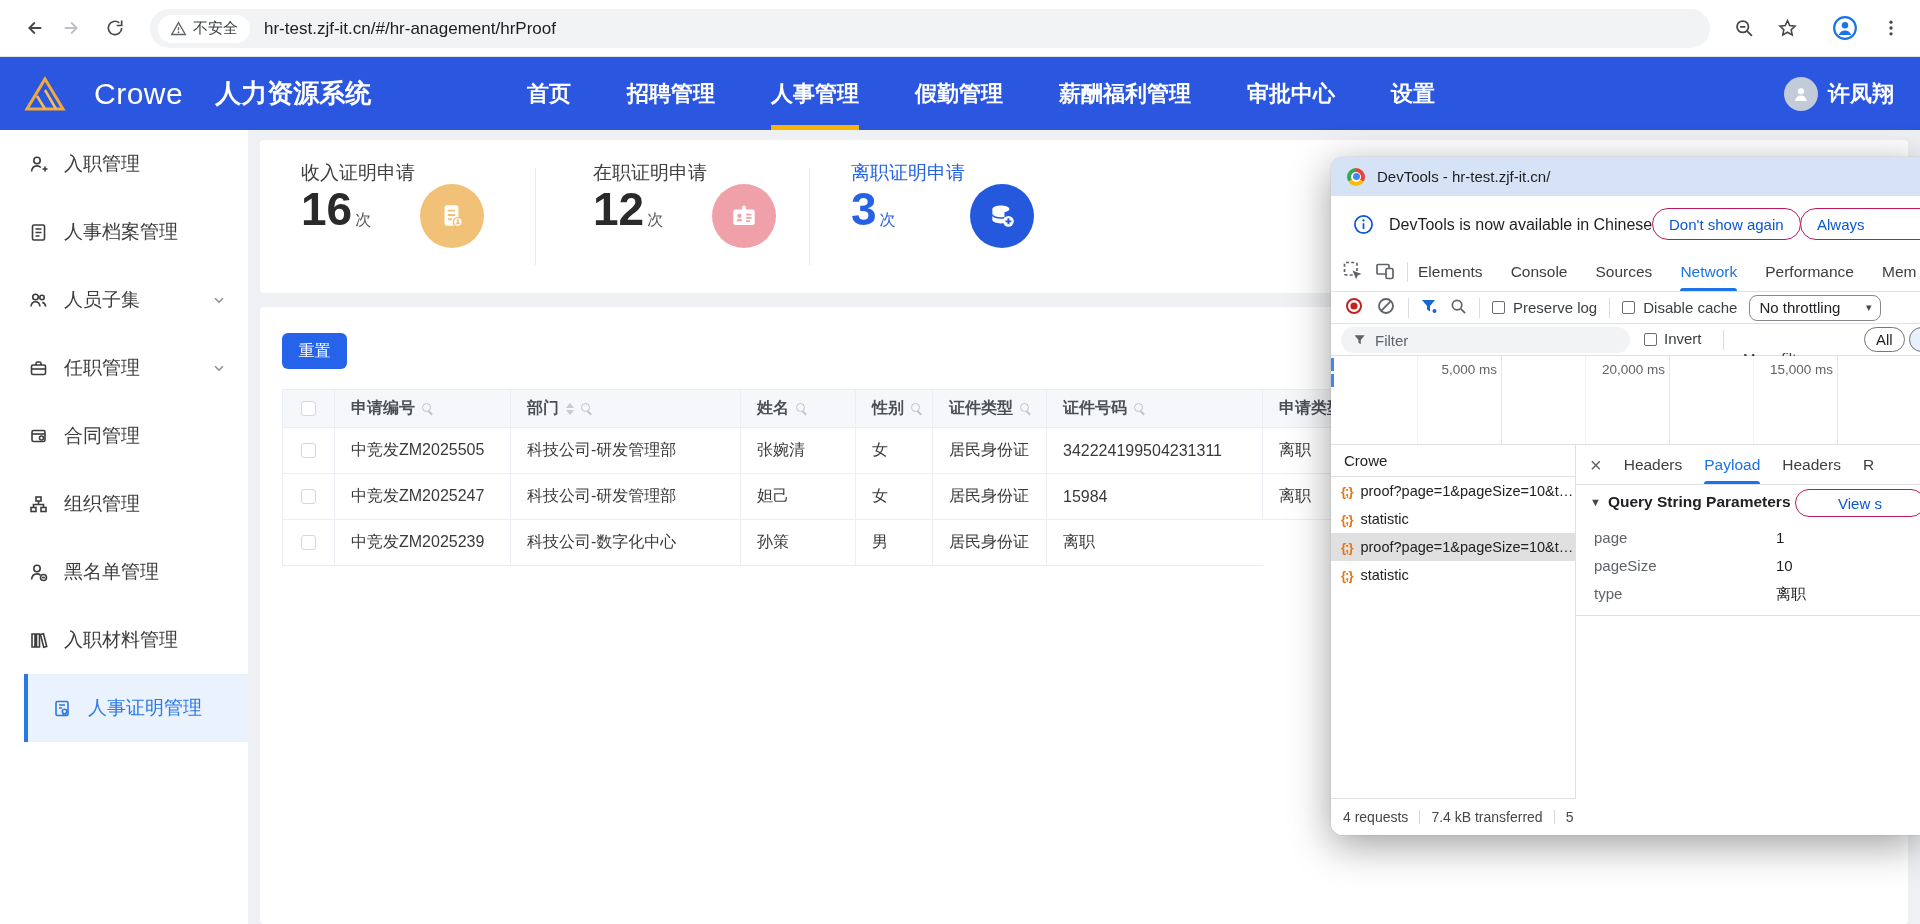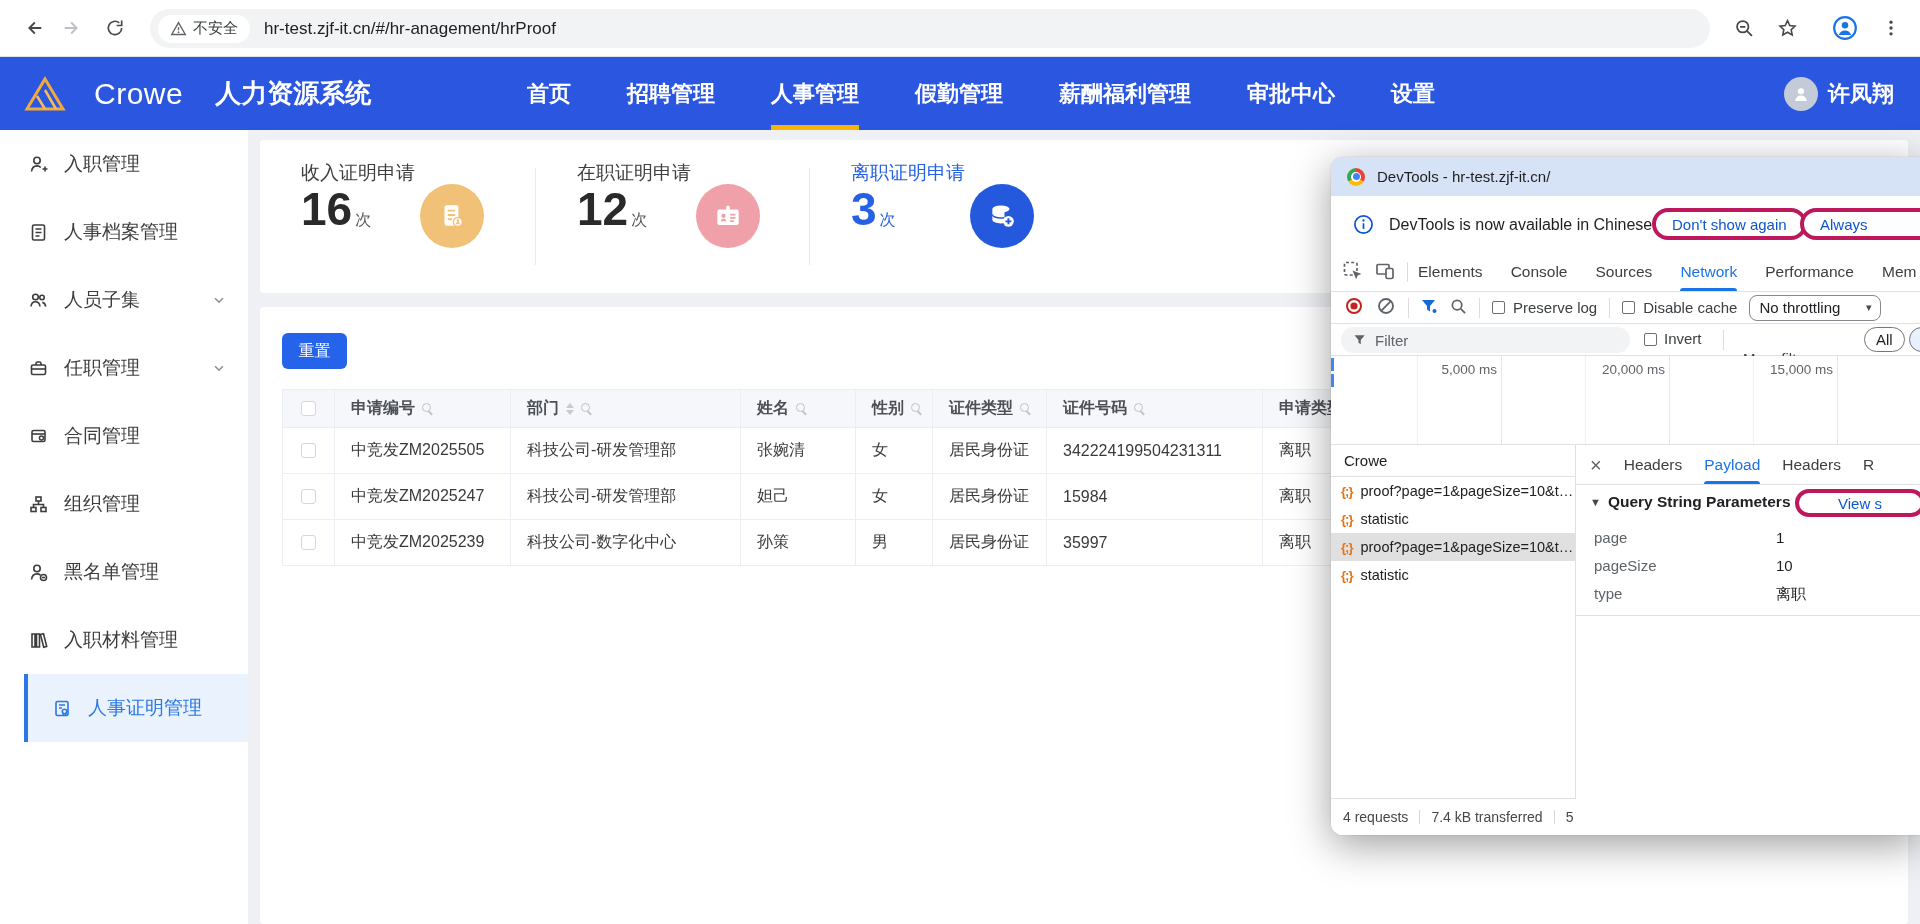--- a/index.html
+++ b/index.html
@@ -61,21 +61,21 @@
   .sort{display:inline-flex;flex-direction:column;gap:2px;margin-left:7px;}
   .sort i{width:0;height:0;border-left:4px solid transparent;border-right:4px solid transparent;}
   .sort .up{border-bottom:5px solid #c6cad1;}
   .sort .dn{border-top:5px solid #c6cad1;}
 
   
   .devtools{position:absolute;left:1331px;top:157px;width:589px;height:678px;background:#fff;border-radius:12px 0 0 12px;box-shadow:0 10px 40px rgba(0,0,0,.38),0 0 1px rgba(0,0,0,.4);z-index:30;overflow:hidden;font-size:15px;color:#202124;}
   .dt-titlebar{position:absolute;left:0;top:0;width:100%;height:39px;background:#d6e2f5;display:flex;align-items:center;gap:12px;padding-left:16px;color:#1f1f1f;font-size:15px;}
   .dt-banner{position:absolute;left:0;top:39px;width:100%;height:57px;background:#fff;display:flex;align-items:center;}
   .dt-banner .msg{position:absolute;left:58px;font-size:16px;color:#1f1f1f;}
-  .pill{display:flex;align-items:center;justify-content:center;height:32px;border:4px solid #be185d;border-radius:16px;color:#0b57d0;font-size:15px;background:#fff;cursor:pointer;padding:0 16px;white-space:nowrap;}
+  .pill{display:flex;align-items:center;justify-content:center;height:32px;border:1px solid #be185d;border-radius:16px;color:#0b57d0;font-size:15px;background:#fff;cursor:pointer;padding:0 16px;white-space:nowrap;}
   .dt-tabs{position:absolute;left:0;top:96px;width:100%;height:39px;border-bottom:1px solid #e0e0e0;display:flex;align-items:center;}
   .dt-tab{position:relative;height:100%;display:flex;align-items:center;color:#3c4043;font-size:15.5px;cursor:pointer;white-space:nowrap;}
   .dt-tab.active{color:#1a73e8;}
   .dt-tab.active::after{content:"";position:absolute;left:0;bottom:0;width:100%;height:3px;background:#1a73e8;border-radius:3px 3px 0 0;}
   .vr{width:1px;height:20px;background:#dadce0;}
   .dt-toolbar{position:absolute;left:0;top:135px;width:100%;height:32px;display:flex;align-items:center;border-bottom:1px solid #e0e0e0;}
   .dt-cb{width:13px;height:13px;border:1.5px solid #6b6f73;border-radius:2px;background:#fff;flex:0 0 auto;}
   .dt-label{color:#3c4043;font-size:15px;white-space:nowrap;}
   .throttle{display:flex;align-items:center;justify-content:space-between;width:132px;height:26px;border:1px solid #85888c;border-radius:8px;padding:0 9px;color:#202124;font-size:15px;background:#fff;cursor:pointer;}
   .dt-filterrow{position:absolute;left:0;top:167px;width:100%;height:32px;display:flex;align-items:center;border-bottom:1px solid #e0e0e0;}
@@ -287,21 +287,21 @@
         <svg width="30" height="30" viewBox="0 0 28 28">
             <rect x="7" y="4" width="13" height="19" rx="2" fill="#fff"></rect>
             <path d="M10 9h7M10 13h7M10 17h4" stroke="#f2c178" stroke-width="1.8"></path>
             <circle cx="19.5" cy="19.5" r="4.2" fill="#fff" stroke="#f2c178" stroke-width="1.4"></circle>
             <circle cx="19.5" cy="18.3" r="1.2" fill="#f2c178"></circle>
             <path d="M17.5 21.6c.5-1.3 1.2-1.9 2-1.9s1.5.6 2 1.9" fill="#f2c178"></path>
           </svg>
       </div>
     </div>
     <div class="stat-div" style="left:275px;"></div>
-    <div class="stat-card" style="left:276px;text-align:right;">
+    <div class="stat-card" style="left:292px;text-align:right;">
       <div class="stat-label">在职证明申请</div>
       <div class="stat-num"><span>12</span><span class="stat-unit">次</span></div>
       <div class="stat-circle" style="background:#f0a0a8;">
         <svg width="30" height="30" viewBox="0 0 28 28">
             <rect x="12.3" y="4.5" width="3.4" height="5" rx="1.2" fill="#fff"></rect>
             <rect x="4" y="8" width="20" height="14.5" rx="2" fill="#fff"></rect>
             <circle cx="9.8" cy="13.8" r="2" fill="#f0a0a8"></circle>
             <path d="M7 19c.5-1.8 1.6-2.7 2.8-2.7s2.3.9 2.8 2.7z" fill="#f0a0a8"></path>
             <path d="M16 12.8h5M16 15.8h5M16 18.8h3.5" stroke="#f0a0a8" stroke-width="1.6"></path>
           </svg>
@@ -389,21 +389,20 @@
       </div>
       <div class="tr body">
         <div class="td cbcell">
             <span class="cb"></span>
           </div>
         <div class="td">中竞发ZM2025239</div>
         <div class="td">科技公司-数字化中心</div>
         <div class="td">孙策</div>
         <div class="td">男</div>
         <div class="td">居民身份证</div>
-        <div class="td">35997</div>
         <div class="td">离职</div>
       </div>
     </div>
   </section>
 
   <div class="devtools">
 
     <div class="dt-titlebar">
       <span style="width:18px;height:18px;border-radius:50%;background:conic-gradient(#ea4335 0 120deg,#fbbc05 120deg 240deg,#34a853 240deg 360deg);position:relative;display:inline-block;">
         <span style="position:absolute;left:4px;top:4px;width:10px;height:10px;border-radius:50%;background:#fff;"></span>

